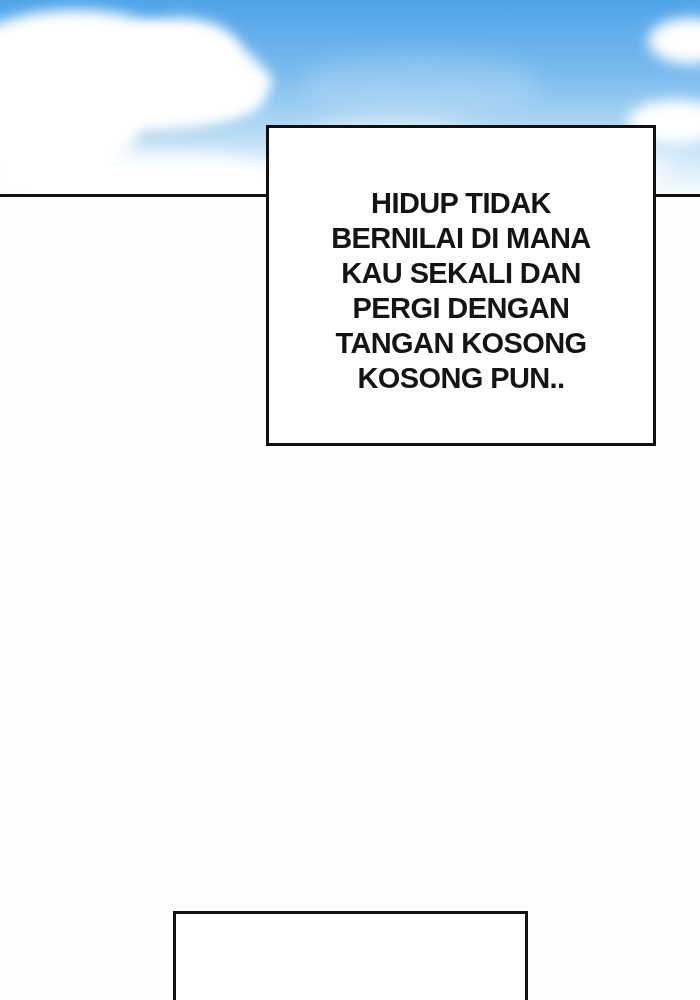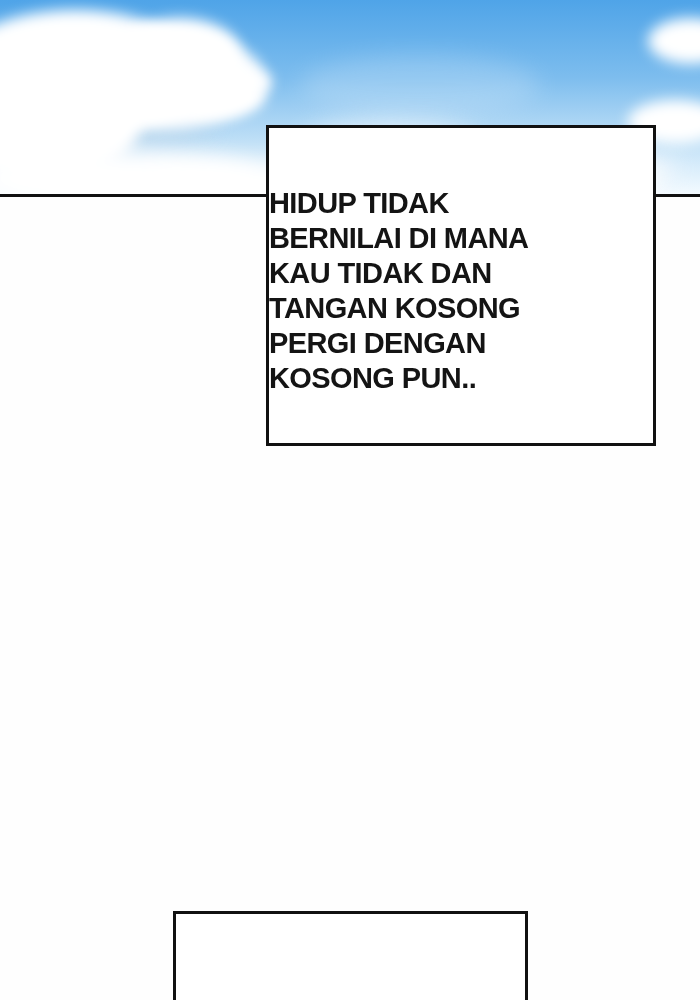--- a/index.html
+++ b/index.html
@@ -51,21 +51,21 @@
   .narration{
     position:absolute;
     left:266px;top:125px;
     width:390px;height:321px;
     background:var(--box-bg);
     border:3px solid var(--ink);
     z-index:3;
   }
   .narration-text{
     padding-top:58px;
-    text-align:left;
+    text-align:center;
   }
   .narration-text .line{
     font-size:29px;
     line-height:35px;
     font-weight:700;
     letter-spacing:-0.6px;
     color:var(--text);
     white-space:nowrap;
   }
   
@@ -103,22 +103,22 @@
     <div class="cloud" style="left:628px;top:100px;width:95px;height:44px;"></div>
     <div class="cloud soft faint" style="left:608px;top:155px;width:70px;height:28px;"></div>
 
     <div class="cloud soft" style="left:300px;top:55px;width:240px;height:60px;opacity:.18;"></div>
   </section>
 
   <div class="narration">
     <div class="narration-text">
       <div class="line">HIDUP TIDAK</div>
       <div class="line">BERNILAI DI MANA</div>
-      <div class="line">KAU TIDAK DAN</div>
+      <div class="line">KAU SEKALI DAN</div>
+      <div class="line">PERGI DENGAN</div>
       <div class="line">TANGAN KOSONG</div>
-      <div class="line">PERGI DENGAN</div>
       <div class="line">KOSONG PUN..</div>
     </div>
   </div>
 
   <div class="bottom-box"></div>
 
 </div>
 
 </body></html>

